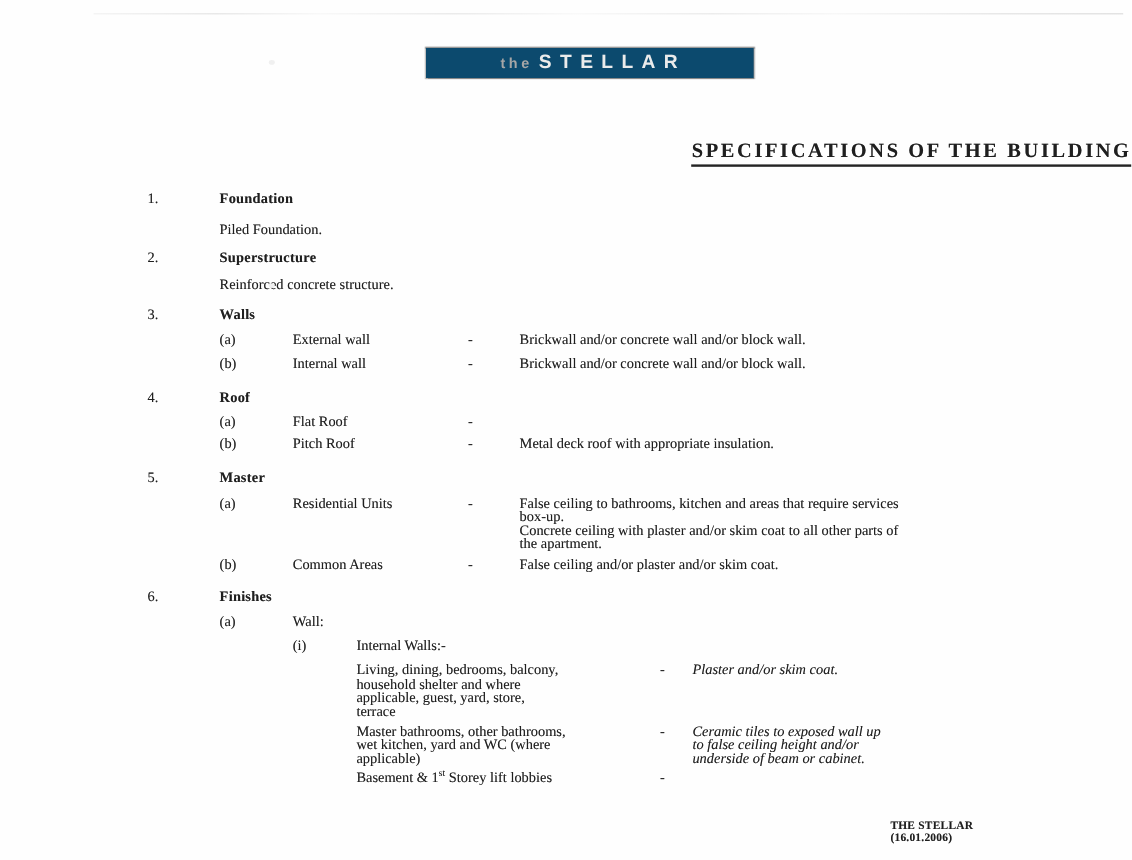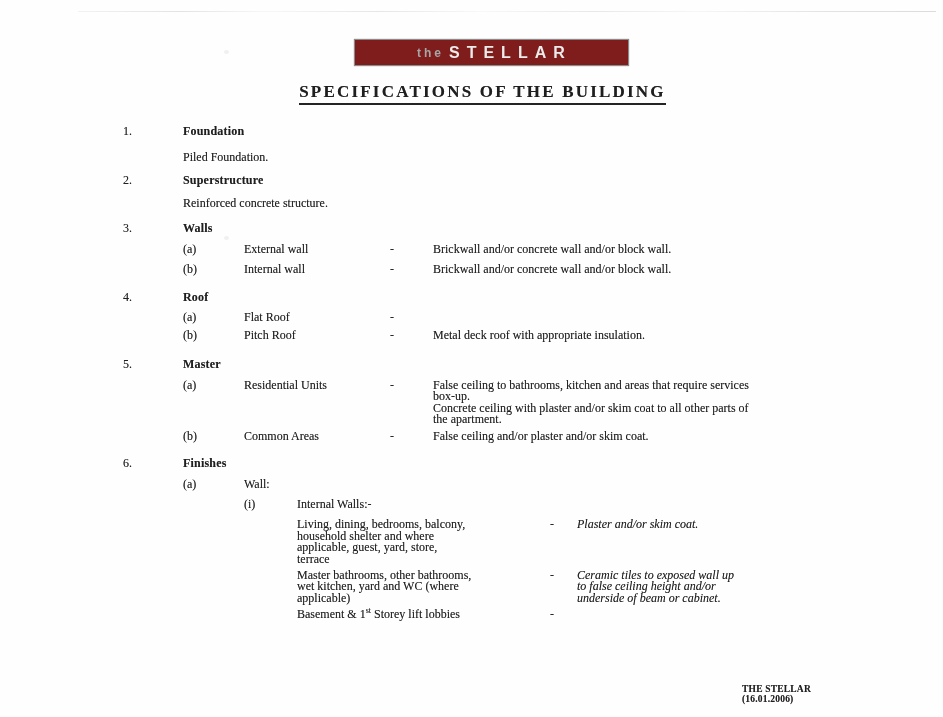--- a/index.html
+++ b/index.html
@@ -23,36 +23,36 @@
       #f6f6f6 72%, #e2e2e2 88%, #dcdcdc 100%);
   }
   .scan-smudge {
     position: absolute; width: 5px; height: 4px;
     background: #f0f0f0; border-radius: 50%;
   }
   
   .logo {
     position: absolute;
     left: 355px; top: 40px; width: 273px; height: 25px;
-    background: #7f1d1d;
+    background: #0c4a6e;
     display: flex; align-items: center;
     padding-left: 62px;
     font-family: "Liberation Sans", sans-serif;
     box-shadow: 0 0 1px 1px #8a8a8a;
   }
   .logo-the {
     color: #a6a6a6; font-size: 12px; font-weight: 700;
     letter-spacing: 3px; margin-right: 5px; text-transform: lowercase;
   }
   .logo-name {
     color: #ebebeb; font-size: 16px; font-weight: 700;
     letter-spacing: 7px;
   }
   
-  .title-wrap { padding-top: 82px; padding-left: 22px; text-align: center; }
+  .title-wrap { padding-top: 116px; padding-left: 22px; text-align: right; }
   .title {
     display: inline-block;
     font-weight: 700; font-size: 17px; letter-spacing: 2.2px;
     border-bottom: 2px solid #242424; padding-bottom: 1px;
     text-shadow: 0 0 0.5px rgba(0,0,0,0.45);
   }
   
   .doc { font-size: 12px; line-height: 11.6px; text-shadow: 0 0 0.4px rgba(0,0,0,0.40); }
   .row { display: flex; align-items: flex-start; }
   .col-num    { margin-left: 123px; width: 60px; }

